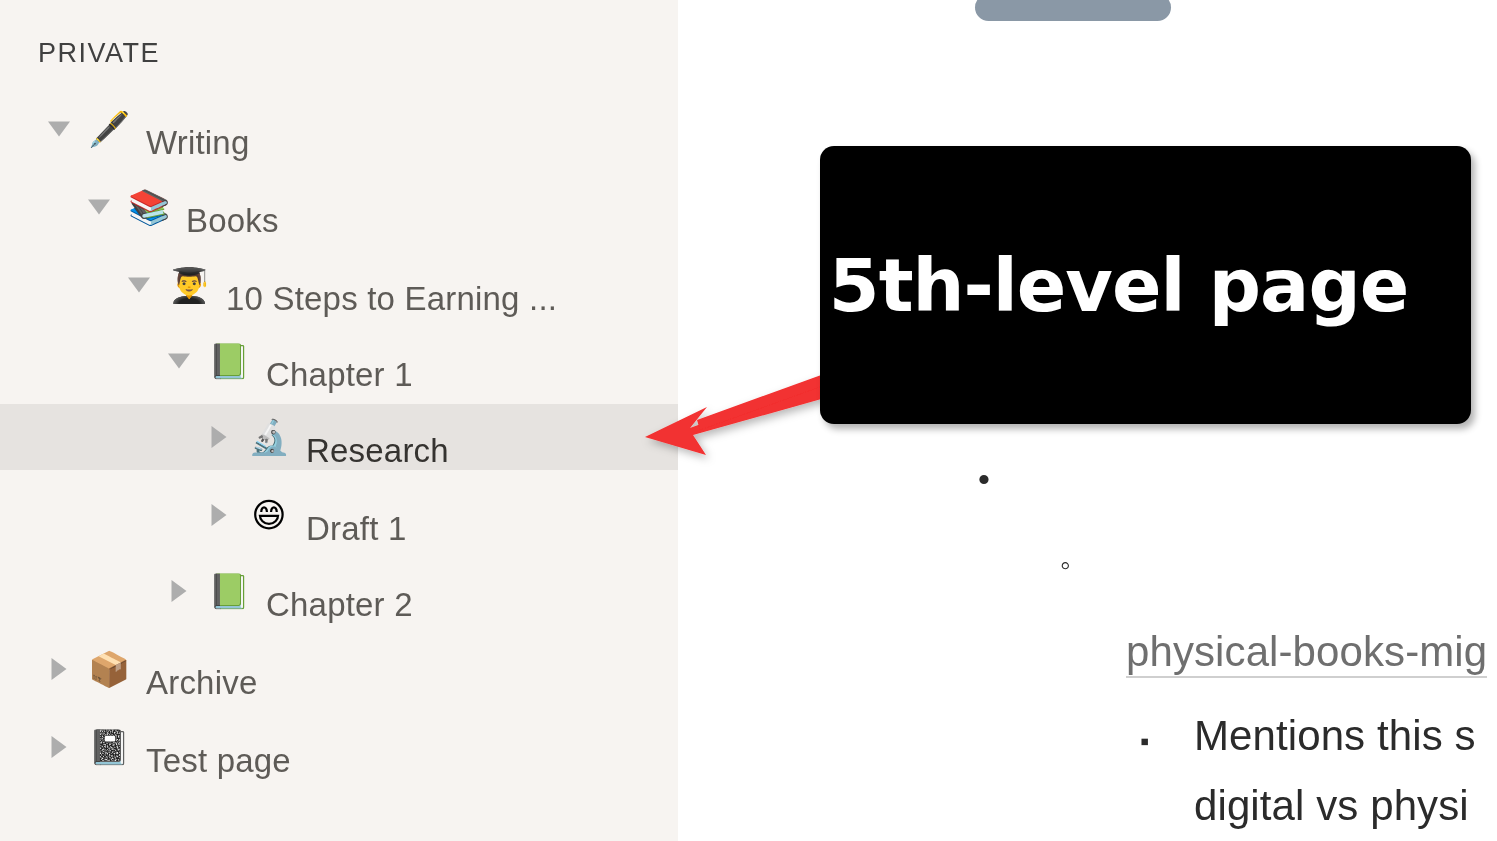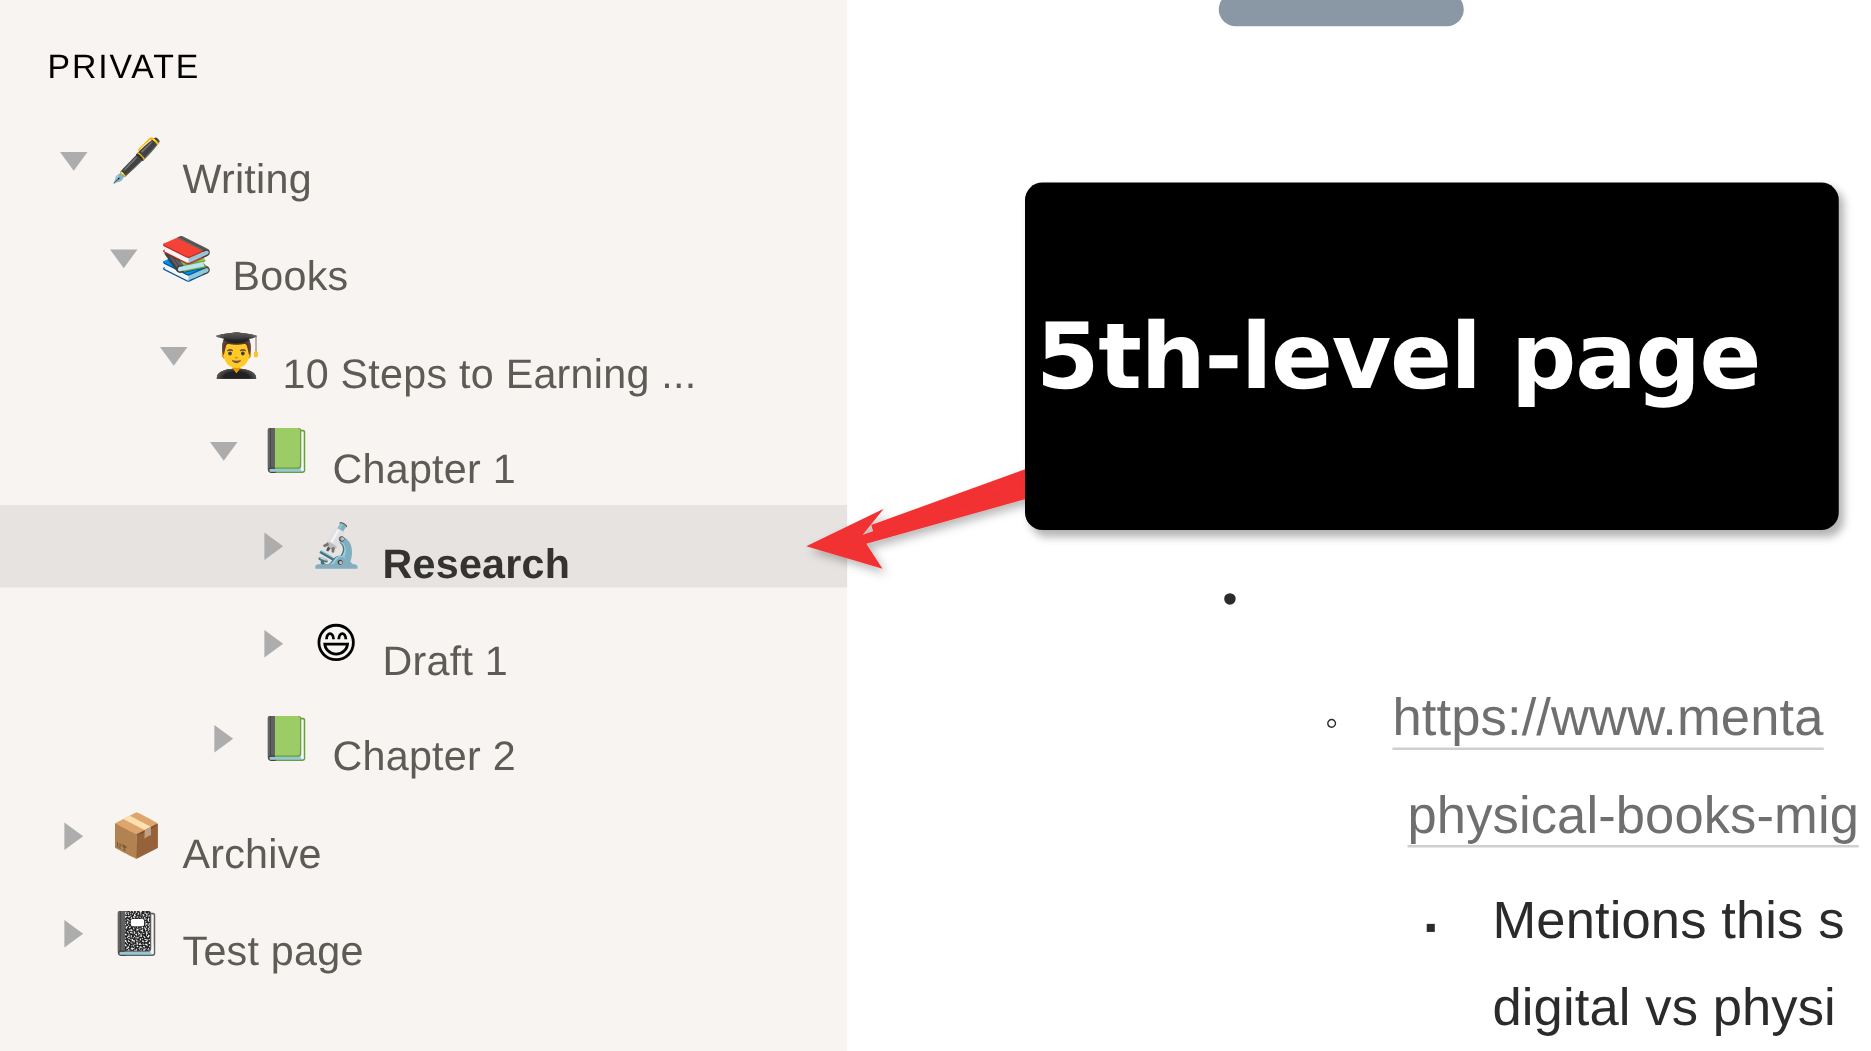--- a/index.html
+++ b/index.html
@@ -29,21 +29,21 @@
     background: #f7f4f1;
     overflow: hidden;
   }
 
   .section-label {
     position: absolute;
     left: 38px;
     top: 38px;
     font-size: 27px;
     letter-spacing: 1.5px;
-    color: #000000;
+    color: #404040;
     font-weight: 400;
     white-space: nowrap;
   }
 
   .tree-row {
     position: absolute;
     left: 0;
     width: 678px;
     height: 66px;
     display: flex;
@@ -96,21 +96,21 @@
 
   .row-label {
     font-size: 33px;
     color: #5e5b57;
     font-weight: 400;
     letter-spacing: 0.2px;
     margin-top: 27px;
   }
   .tree-row.selected .row-label {
     color: #353330;
-    font-weight: 700;
+    font-weight: 400;
     text-align: center;
   }
 
   
   #main {
     position: absolute;
     left: 678px; top: 0;
     width: 819px;
     height: 841px;
     background: #ffffff;
@@ -293,21 +293,20 @@
     <div id="heading-fragment">H</div>
 
     <div id="page-heading">ke R</div>
 
     <div id="content-blocks">
         <div class="bullet-line" style="top: 462px; left: 300px;">
           <span class="bul-mark">•</span>
         </div>
         <div class="bullet-line" style="top: 550px; left: 382px;">
           <span class="bul-mark hollow">◦</span>
-          <span class="link-text">https://www.menta</span>
         </div>
         <div class="bullet-line" style="top: 628px; left: 436px; margin-left: 12px;">
           <span class="link-text">physical-books-mig</span>
         </div>
         <div class="bullet-line" style="top: 712px; left: 462px;">
           <span class="bul-mark square">▪</span>
           <span class="bul-text">Mentions this s</span>
         </div>
         <div class="bullet-line" style="top: 782px; left: 516px;">
           <span class="bul-text">digital vs physi</span>

